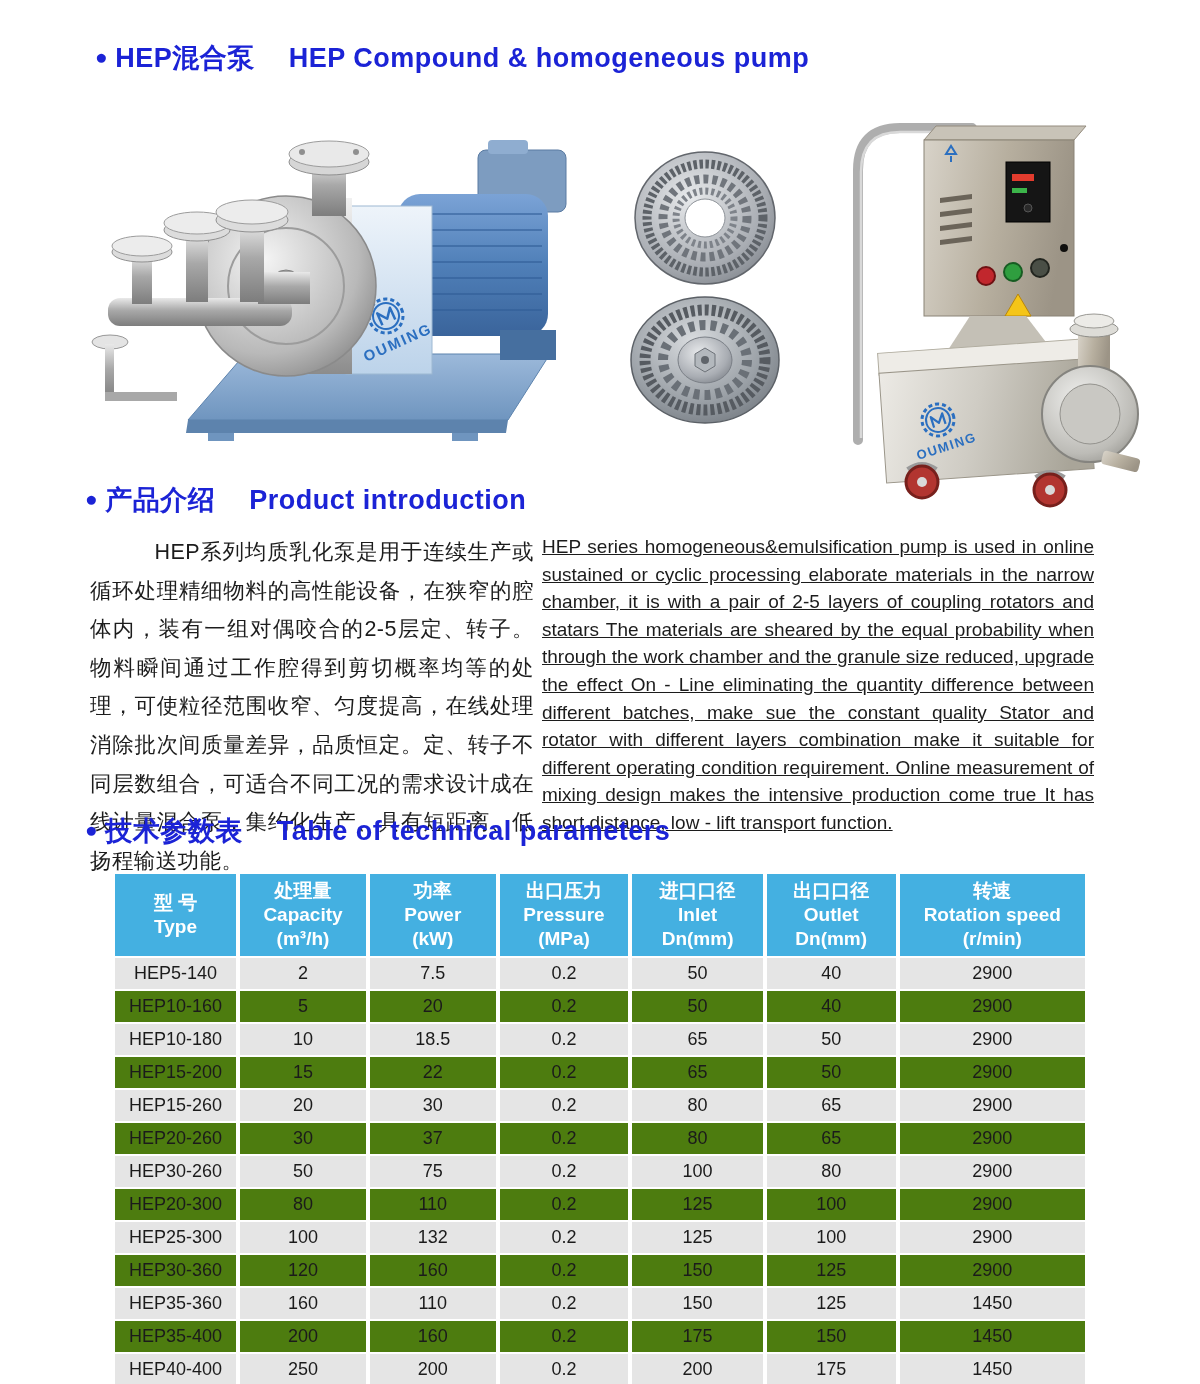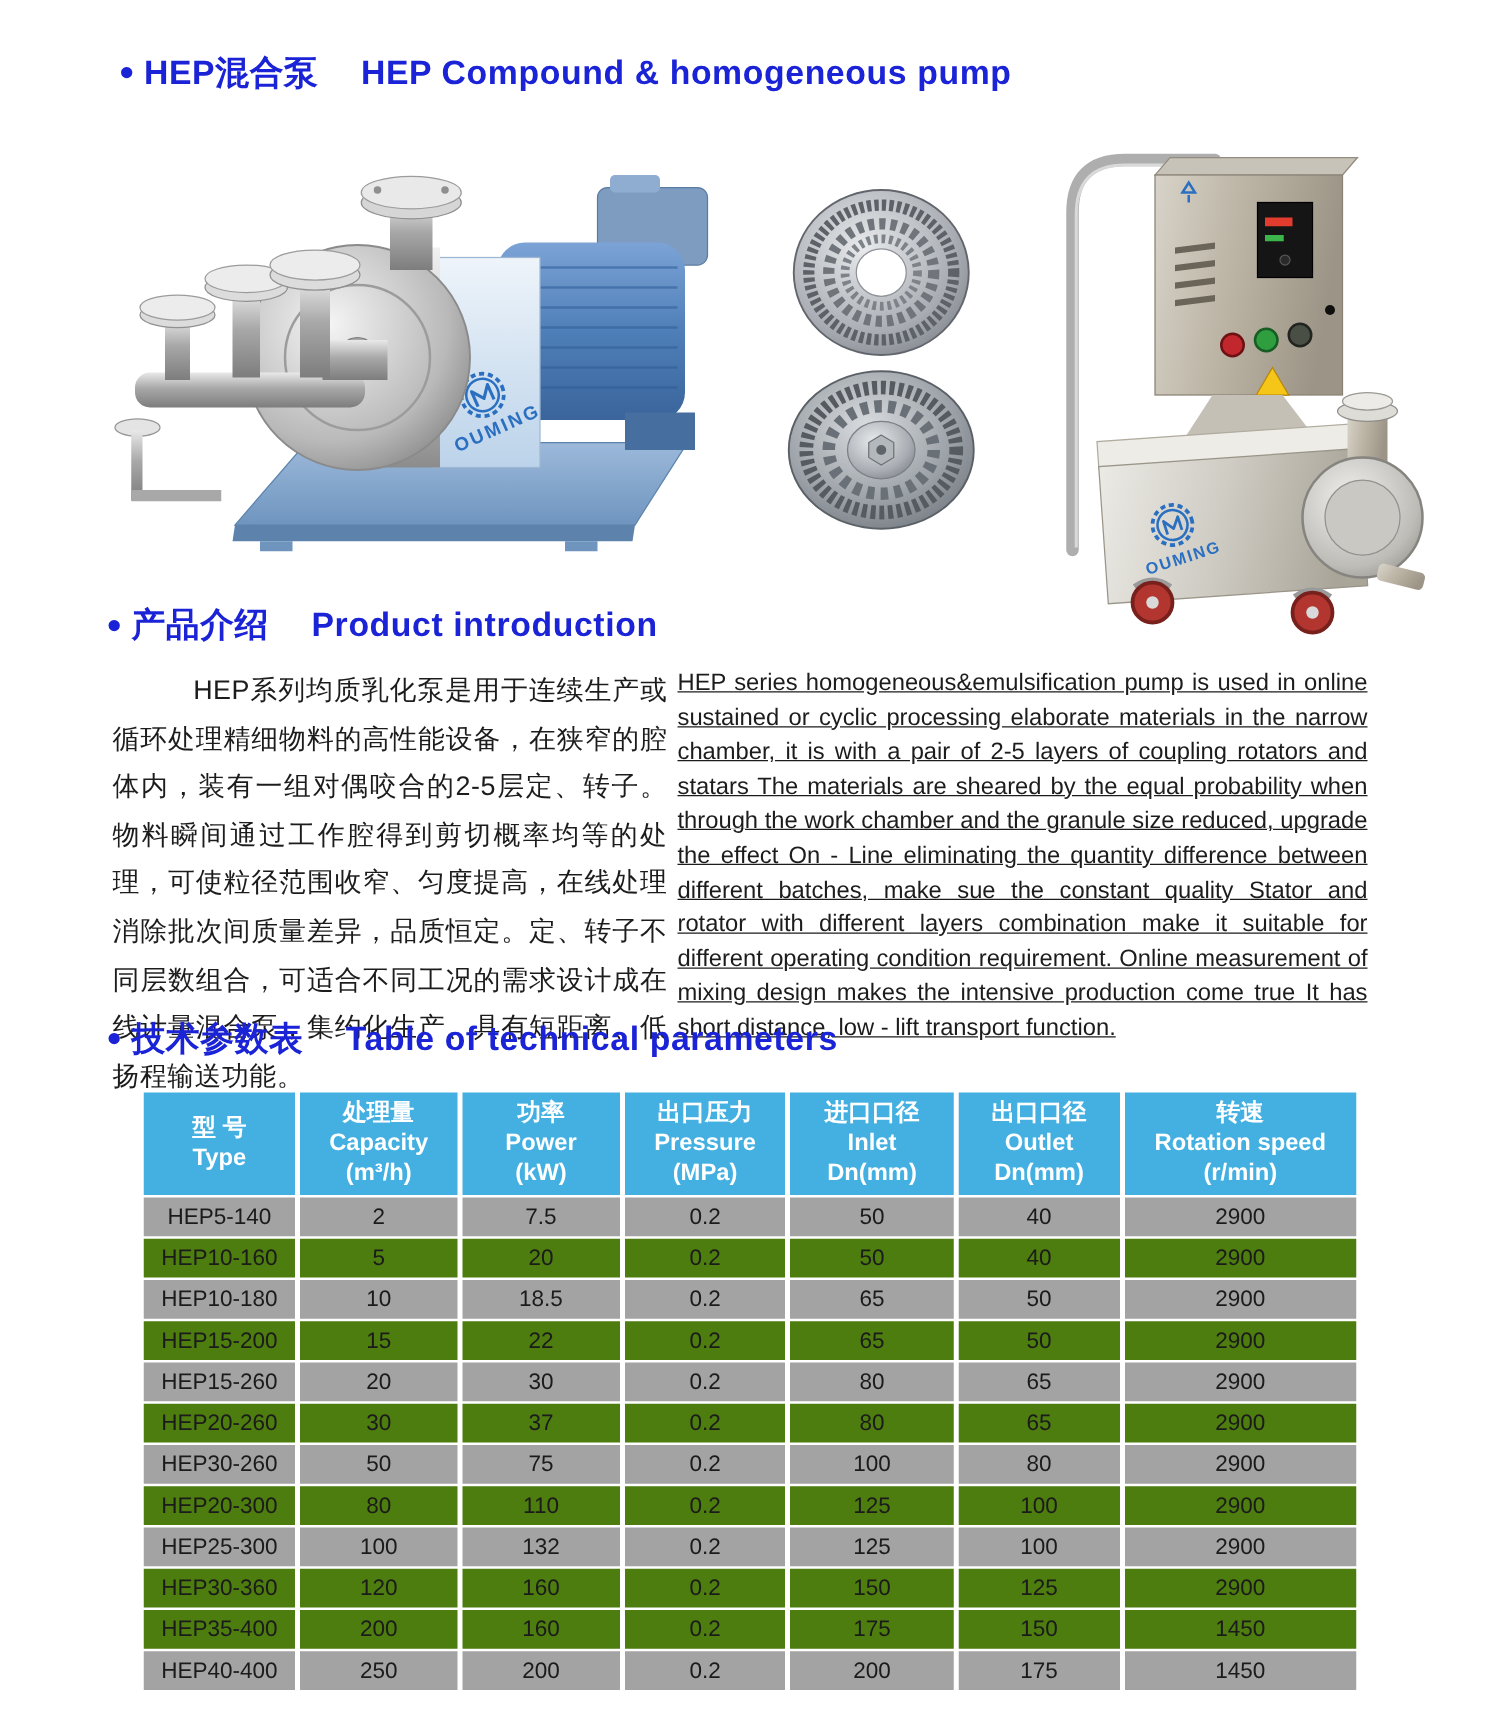--- a/index.html
+++ b/index.html
@@ -28,21 +28,21 @@
     position:absolute;top:872px;left:111px;width:978px;
     border-collapse:separate;border-spacing:4px 2px;table-layout:fixed;
   }
   table.params th{
     background:#44b0e1;color:#ffffff;font-weight:bold;font-size:19px;line-height:24px;
     height:80px;vertical-align:middle;padding:1px 0;text-align:center;
   }
   table.params td{
     text-align:center;font-size:18px;color:#1b1b1b;height:29px;padding:1px 0;
   }
-  tr.cyan td{background:#a3a3a3;margin-left:28px;}
+  tr.cyan td{background:#e5e5e5;margin-left:28px;}
   tr.white td{background:#4d7c0f;}
 </style>
 </head>
 <body>
 
 <div class="sec-heading" style="top:40px;left:95px;">
   <span class="bullet">●</span><span>HEP混合泵</span><span class="gap-lg">HEP  Compound &amp; homogeneous pump</span>
 </div>
 
 <svg class="figure" style="top:102px;left:80px;" width="497" height="342" viewBox="0 0 497 342">
@@ -397,20 +397,29 @@
       </tr>
       <tr class="white">
         <td>HEP30-360</td>
         <td>120</td>
         <td>160</td>
         <td>0.2</td>
         <td>150</td>
         <td>125</td>
         <td>2900</td>
       </tr>
+      <tr class="cyan">
+        <td>HEP35-360</td>
+        <td>160</td>
+        <td>110</td>
+        <td>0.2</td>
+        <td>150</td>
+        <td>125</td>
+        <td>1450</td>
+      </tr>
       <tr class="white">
         <td>HEP35-400</td>
         <td>200</td>
         <td>160</td>
         <td>0.2</td>
         <td>175</td>
         <td>150</td>
         <td>1450</td>
       </tr>
       <tr class="cyan">

